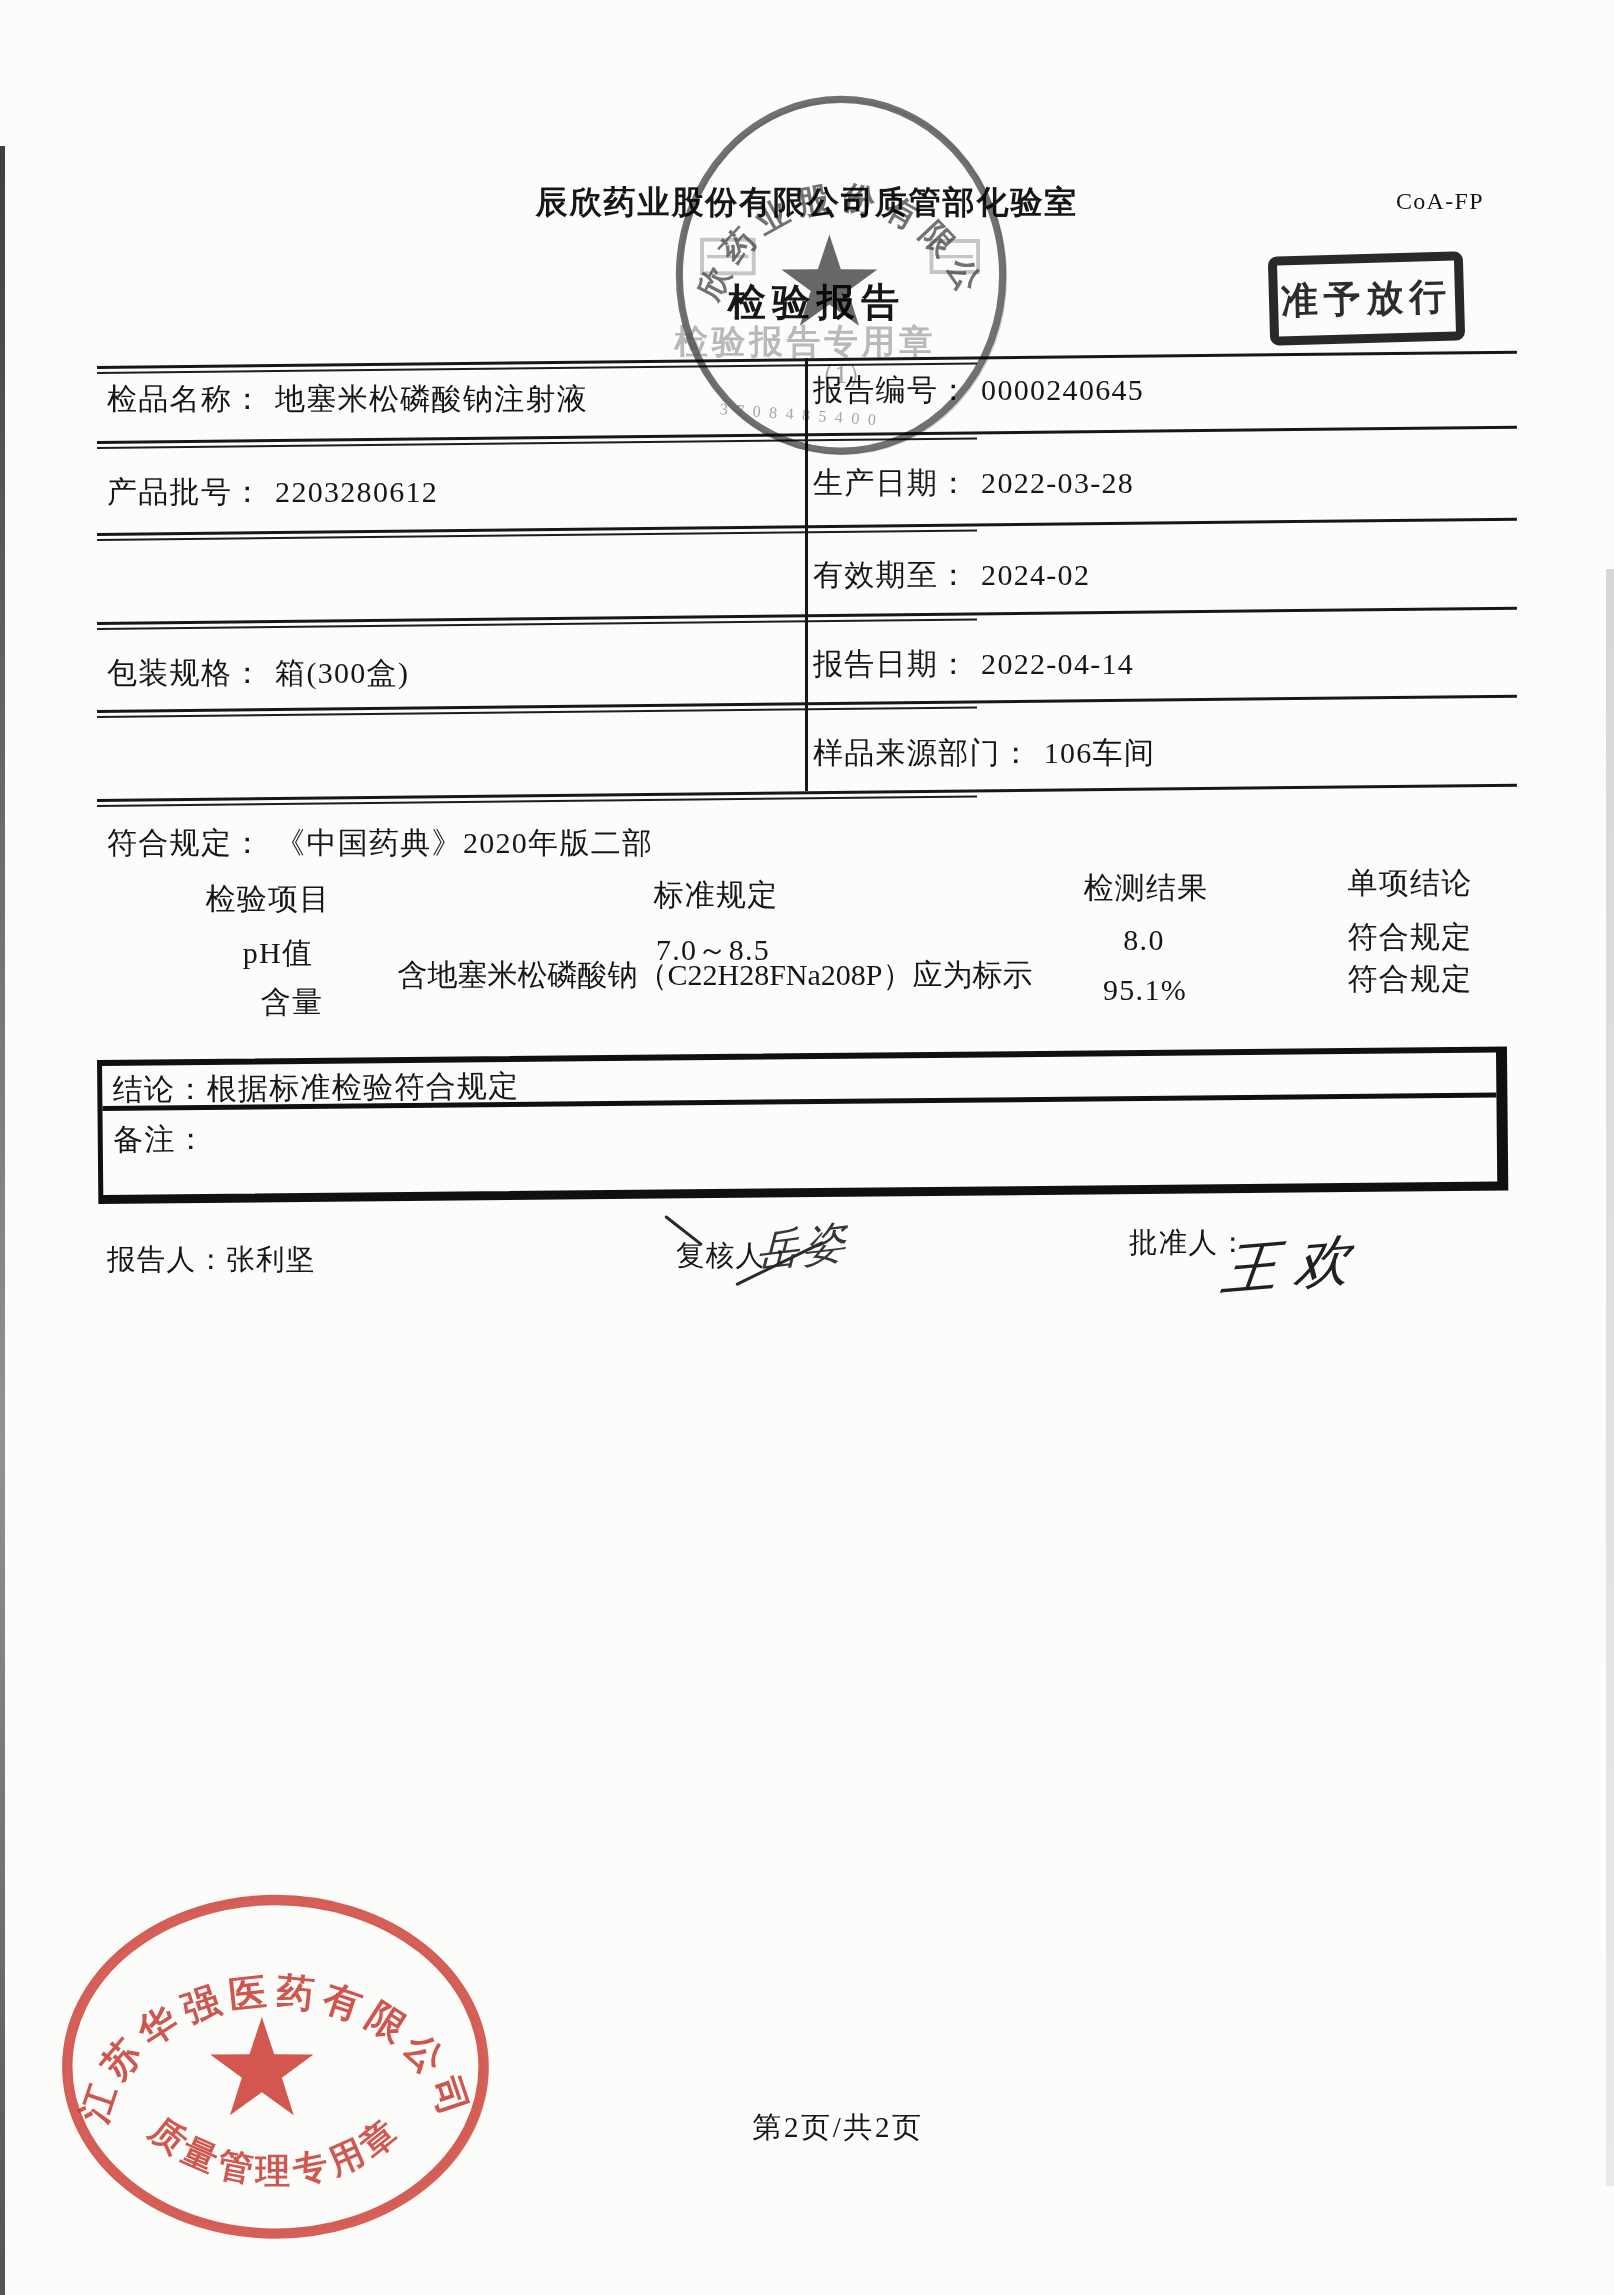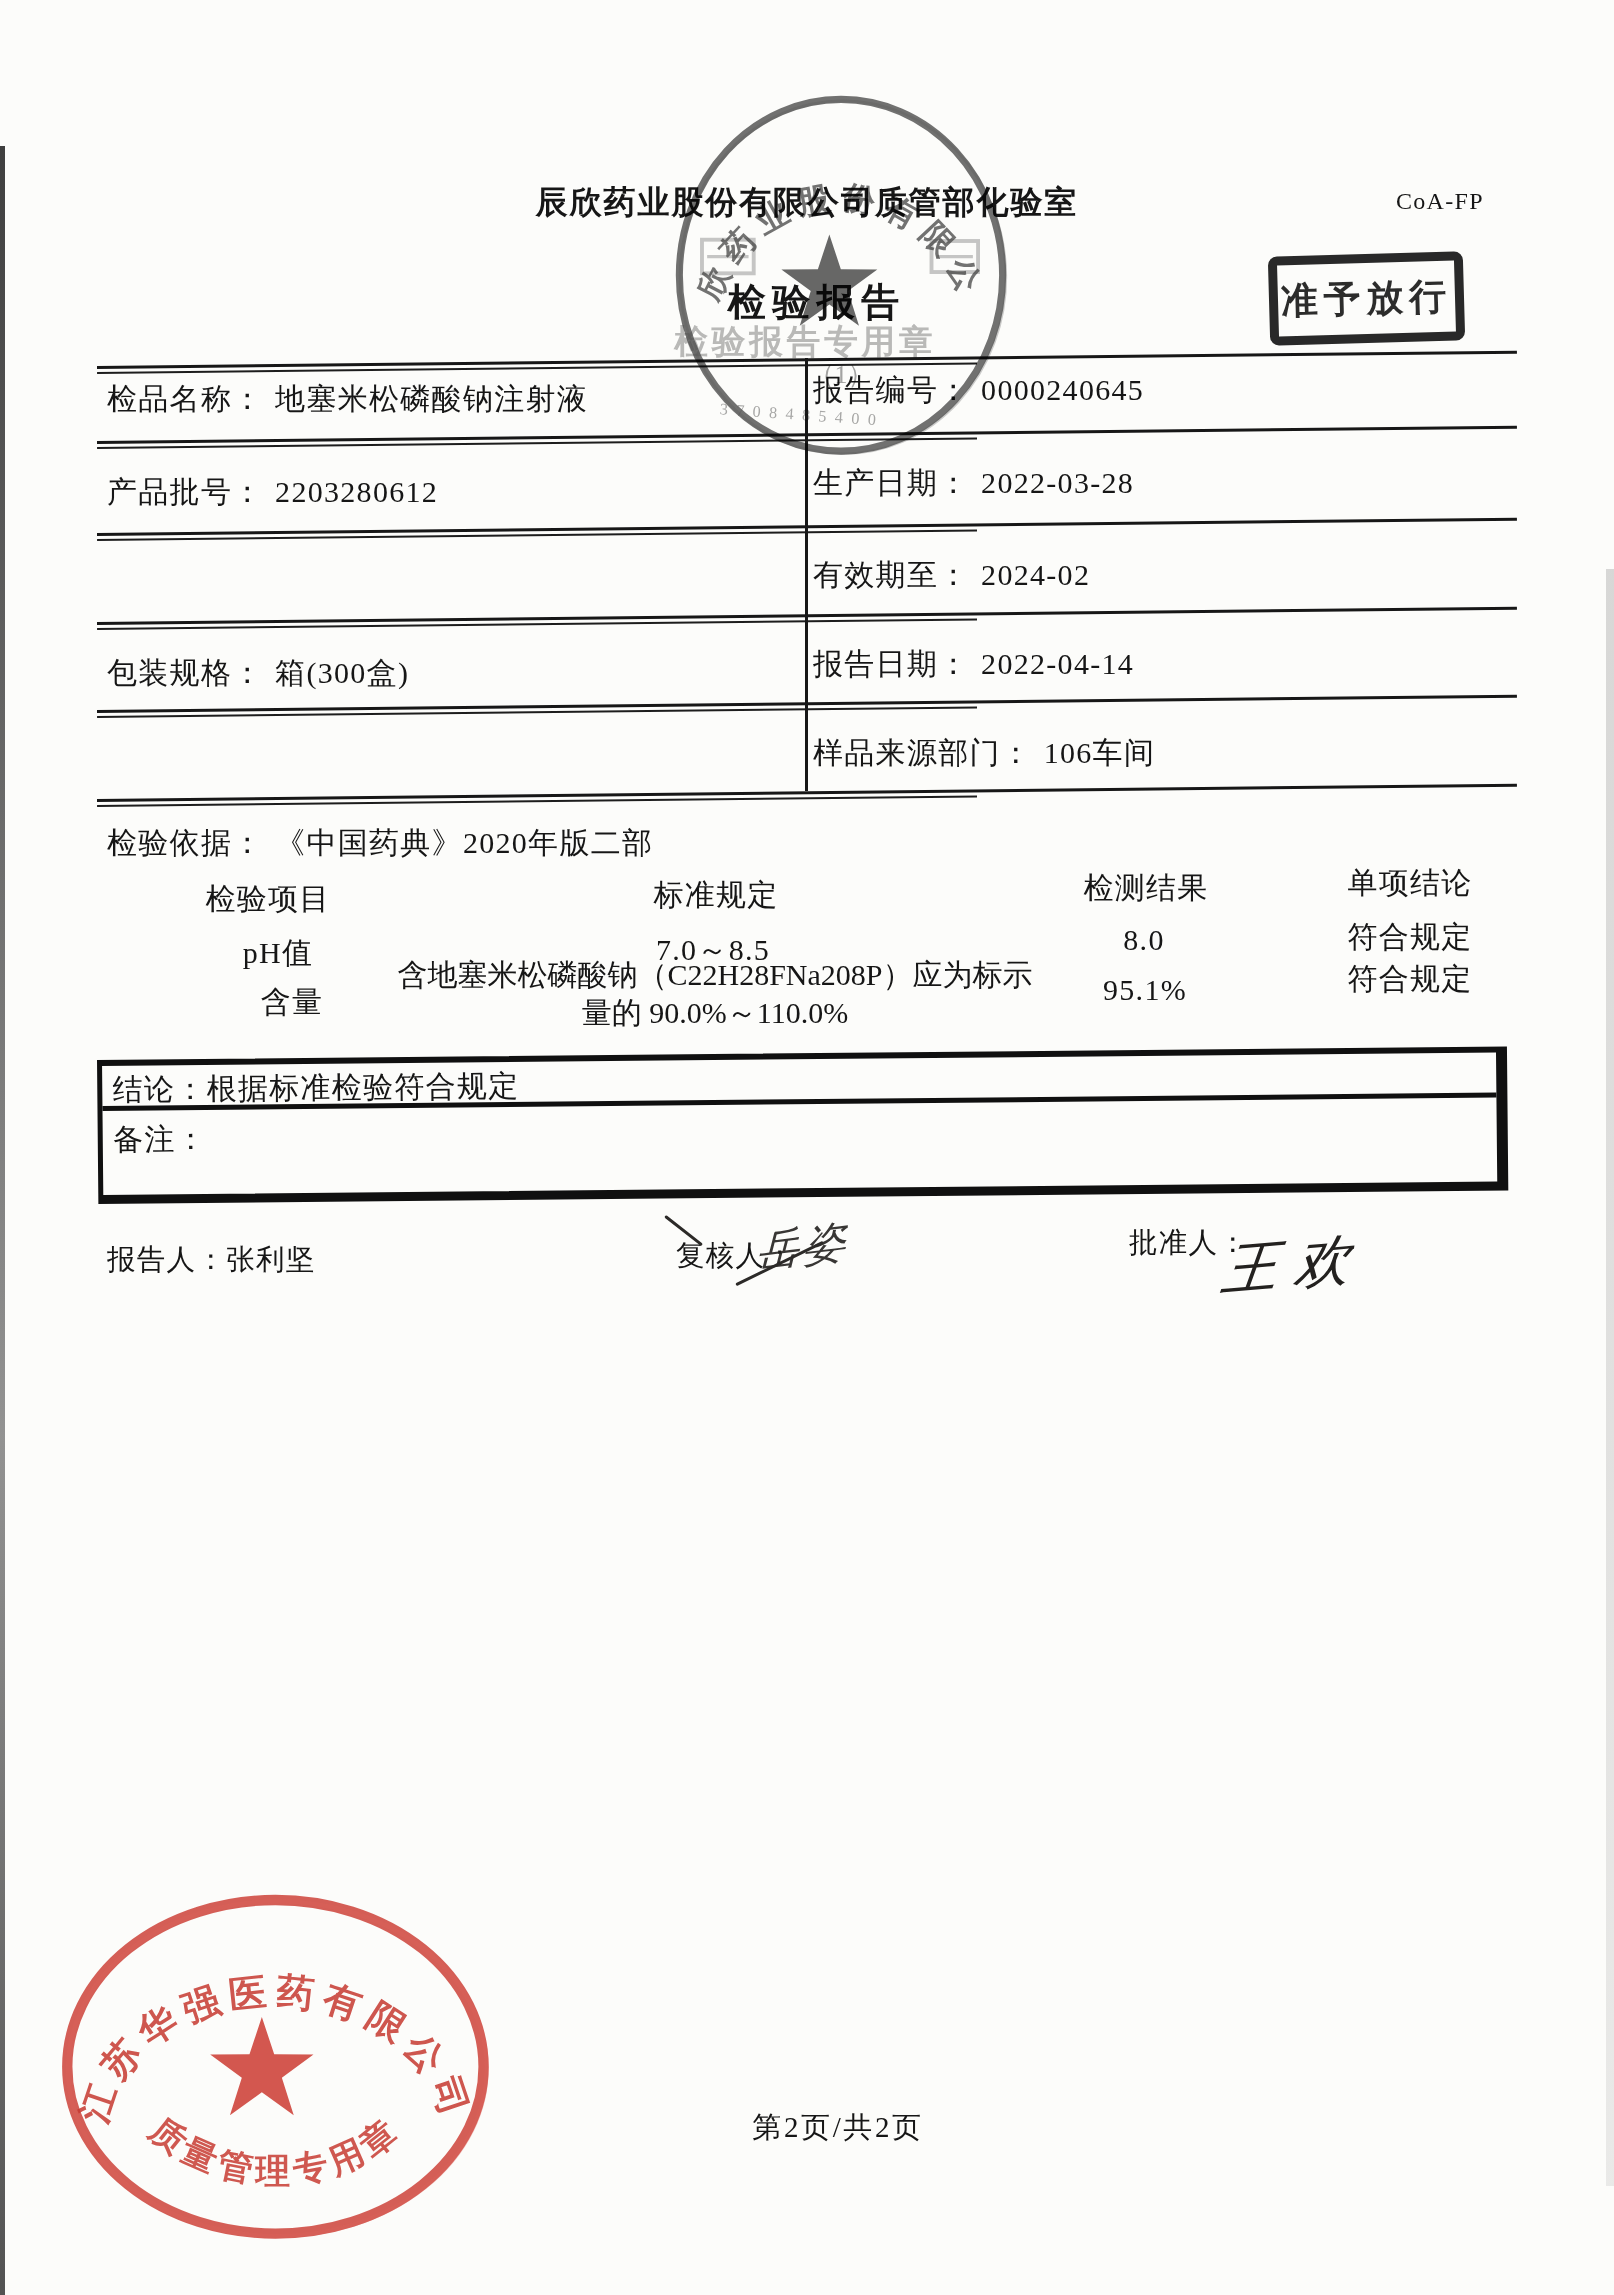--- a/index.html
+++ b/index.html
@@ -116,37 +116,36 @@
     <span class="lab">有效期至：</span><span>2024-02</span>
   </div>
   <div class="cell" style="left:813px; top:644px">
     <span class="lab">报告日期：</span><span>2022-04-14</span>
   </div>
   <div class="cell" style="left:813px; top:733px">
     <span class="lab">样品来源部门：</span><span>106车间</span>
   </div>
 
   <div class="cell" style="left:107px; top:823px">
-    <span class="lab">检验依据：</span><span>《中国药典》2020年版二部</span>
+    <span class="lab">符合规定：</span><span>《中国药典》2020年版二部</span>
   </div>
 
   <div class="tcent" style="left:268px;  top:879px">检验项目</div>
   <div class="tcent" style="left:716px; top:875px">标准规定</div>
   <div class="tcent" style="left:1146px; top:868px">检测结果</div>
   <div class="tcent" style="left:1410px; top:863px">单项结论</div>
 
   <div class="tcent" style="left:278px;  top:933px">pH值</div>
   <div class="tcent" style="left:713px; top:930px">7.0～8.5</div>
   <div class="tcent" style="left:1144px; top:923px">8.0</div>
   <div class="tcent" style="left:1410px; top:917px">符合规定</div>
 
   <div class="tcent" style="left:292px; top:982px">含量</div>
   <div class="std-block" style="left:715px; top:956px">
     <div>含地塞米松磷酸钠（C22H28FNa208P）应为标示</div>
-    <div>量的 90.0%～110.0%</div>
   </div>
   <div class="tcent" style="left:1145px; top:973px">95.1%</div>
   <div class="tcent" style="left:1410px; top:959px">符合规定</div>
 
   <div class="concl-box">
     <div class="concl-div"></div>
     <div class="concl-row" style="left:10.4px; top:3.9px">
       <span class="lab">结论：</span><span>根据标准检验符合规定</span>
     </div>
     <div class="concl-row" style="left:10.4px; top:54px">

